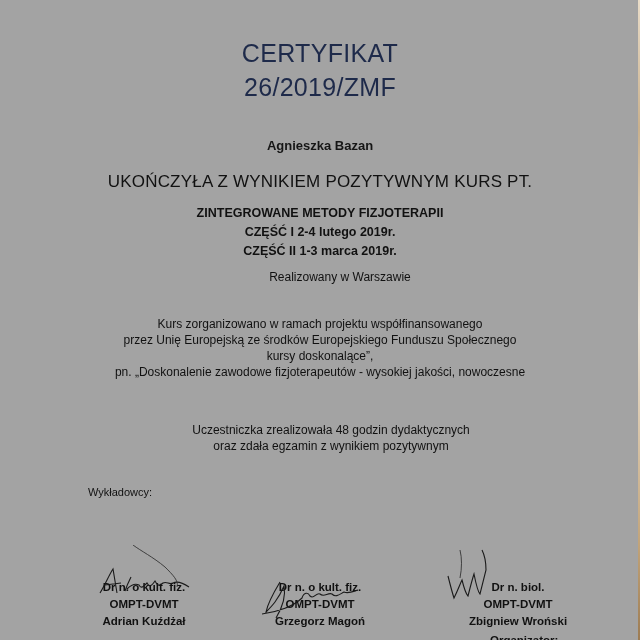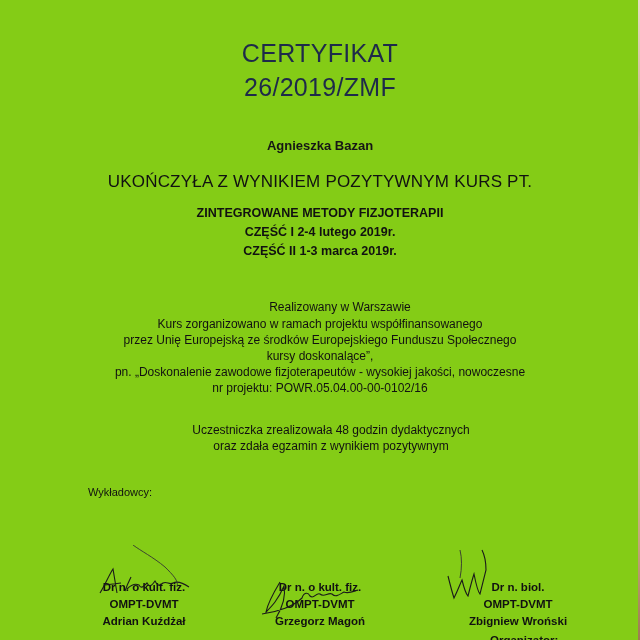--- a/index.html
+++ b/index.html
@@ -3,34 +3,34 @@
   <meta charset="utf-8">
   <style>
     html, body { margin: 0; padding: 0; }
     body {
       width: 640px; height: 640px; overflow: hidden;
       background: #ffffff;
       font-family: "Liberation Sans", "DejaVu Sans", sans-serif;
       color: #111;
       position: relative;
     }
-    .page { position: absolute; inset: 0; background: #84cc16; }
+    .page { position: absolute; inset: 0; background: #a3a3a3; }
     .edge {
       position: absolute; top: 0; right: 0; width: 2px; height: 640px;
       background: linear-gradient(to bottom, #e9dcc8 0%, #c9b08c 20%, #efe6d8 50%, #c2a47a 85%, #9c7b52 100%);
     }
     .center { position: absolute; left: 0; right: 0; text-align: center; }
     .title {
       top: 36px; font-size: 25px; line-height: 34px; color: #1e2a4a;
       letter-spacing: 0.3px;
     }
     .name { top: 138px; font-size: 13px; font-weight: bold; color: #161616; }
     .completed { top: 172px; font-size: 17px; letter-spacing: 0.2px; }
     .course { top: 204px; font-size: 12.5px; font-weight: bold; line-height: 19px; }
-    .place { top: 300px; font-size: 12px; margin-left: 40px; }
+    .place { top: 270px; font-size: 12px; margin-left: 40px; }
     .project { top: 316px; font-size: 12px; line-height: 16px; }
     .hours { top: 422px; font-size: 12px; line-height: 16px; padding-left: 22px; }
     .lecturers-label {
       position: absolute; left: 88px; top: 486px; font-size: 11px; font-weight: normal;
     }
     .lecturer {
       position: absolute; top: 531px; width: 160px; text-align: center;
       font-size: 11.5px; font-weight: bold; line-height: 17px; margin-top: 48px;
     }
     .sig { position: absolute; }
@@ -59,21 +59,20 @@
     <div>CZĘŚĆ II 1-3 marca 2019r.</div>
   </div>
 
   <div class="center place">Realizowany w Warszawie</div>
 
   <div class="center project">
     <div>Kurs zorganizowano w ramach projektu współfinansowanego</div>
     <div>przez Unię Europejską ze środków Europejskiego Funduszu Społecznego</div>
     <div>kursy doskonalące”,</div>
     <div>pn. „Doskonalenie zawodowe fizjoterapeutów - wysokiej jakości, nowoczesne</div>
-    <div>nr projektu: POWR.05.04.00-00-0102/16</div>
   </div>
 
   <div class="center hours">
     <div>Uczestniczka zrealizowała 48 godzin dydaktycznych</div>
     <div>oraz zdała egzamin z wynikiem pozytywnym</div>
   </div>
 
   <div class="lecturers-label">Wykładowcy:</div>
 
   <div class="lecturer" style="left:64px;">

